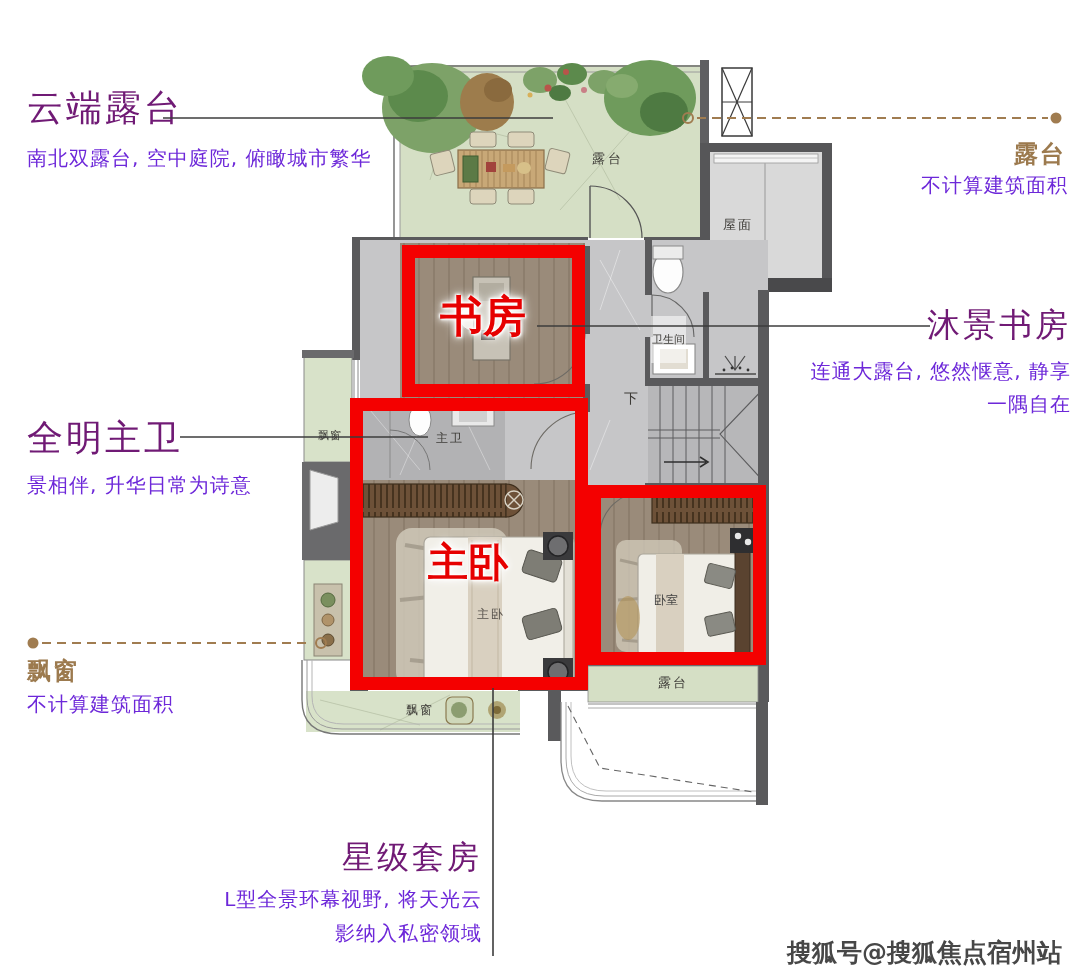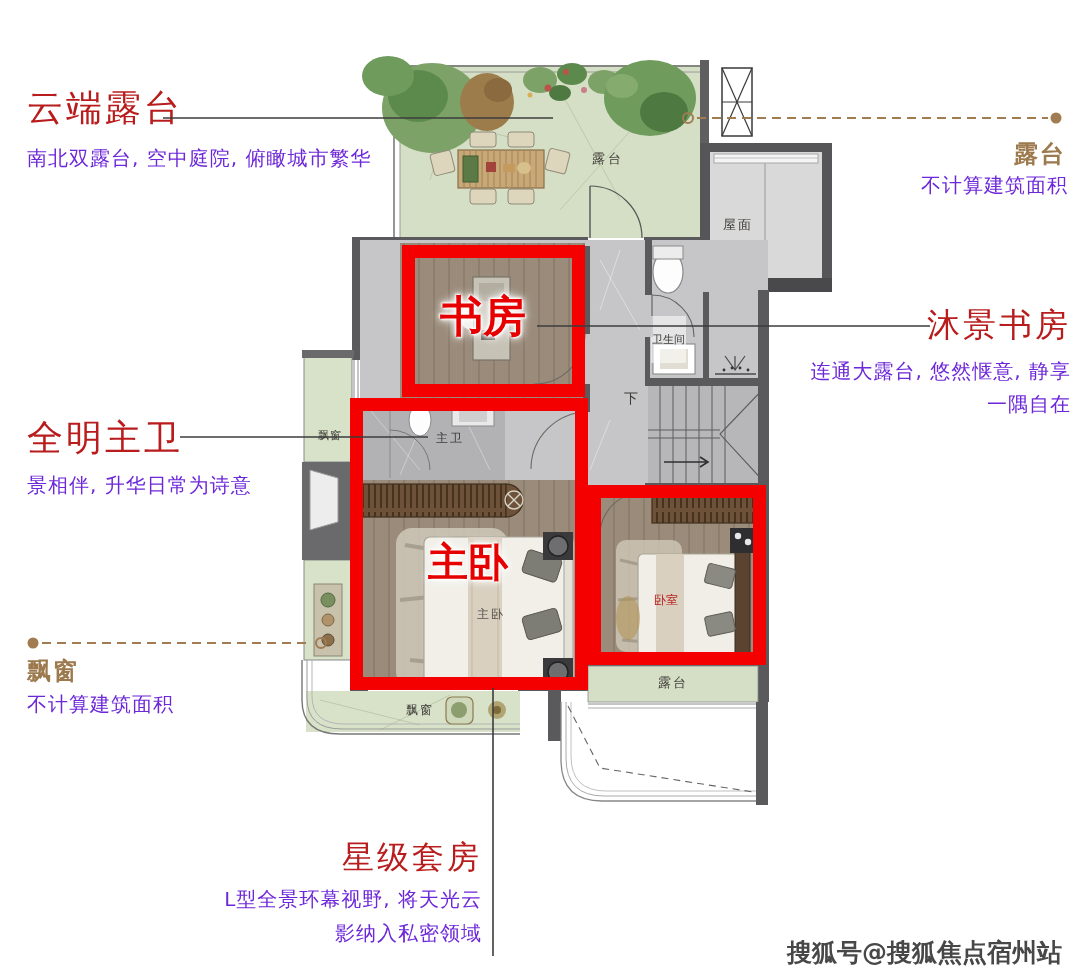--- a/index.html
+++ b/index.html
@@ -5,21 +5,21 @@
   html,body{margin:0;padding:0;}
   .canvas{
     position:relative;width:1080px;height:978px;background:#ffffff;
     overflow:hidden;font-family:"DejaVu Sans","Liberation Sans",sans-serif;
   }
   .abs{position:absolute;}
   svg{display:block;}
   
   .h-serif{
     font-family:"DejaVu Serif","Liberation Serif",serif;
-    color:#b91c1c;letter-spacing:3px;font-weight:400;white-space:nowrap;
+    color:#701a75;letter-spacing:3px;font-weight:400;white-space:nowrap;
   }
   .sub{
     color:#6d28d9;font-size:20px;font-weight:500;white-space:nowrap;letter-spacing:1px;
   }
   .brown{color:#9c7a4e;font-weight:700;white-space:nowrap;letter-spacing:2px;}
   .ralign{text-align:right;}
   
   .red-box{
     position:absolute;border:13px solid #f40000;box-sizing:border-box;z-index:6;
   }
@@ -258,21 +258,21 @@
   <div class="red-box" style="left:588px;top:485px;width:178px;height:180px;"></div>
 
   <span class="plan-label" style="left:592px;top:150px;font-size:13px;letter-spacing:3px;">露台</span>
   <span class="plan-label" style="left:723px;top:216px;font-size:13px;letter-spacing:2px;">屋面</span>
   <span class="plan-label" style="left:651px;top:316px;font-size:11px;background:rgba(255,255,255,0.55);padding:16px 1px;">卫生间</span>
   <span class="plan-label" style="left:624px;top:390px;font-size:14px;">下</span>
   <span class="plan-label" style="left:436px;top:430px;font-size:12px;letter-spacing:2px;">主卫</span>
   <span class="plan-label" style="left:318px;top:428px;font-size:11px;letter-spacing:1px;">飘窗</span>
   <span class="plan-label" style="left:406px;top:702px;font-size:12px;letter-spacing:2px;">飘窗</span>
   <span class="plan-label" style="left:477px;top:606px;font-size:12px;letter-spacing:2px;color:#56514b;">主卧</span>
-  <span class="plan-label" style="left:654px;top:592px;font-size:12px;color:#b91c1c;">卧室</span>
+  <span class="plan-label" style="left:654px;top:592px;font-size:12px;color:#404040;">卧室</span>
   <span class="plan-label" style="left:658px;top:674px;font-size:13px;letter-spacing:2px;">露台</span>
 
   <div class="abs h-serif" style="left:27px;top:84px;font-size:36px;z-index:5;">云端露台</div>
   <div class="abs sub" style="left:27px;top:145px;z-index:5;">南北双露台, 空中庭院, 俯瞰城市繁华</div>
 
   <div class="abs brown ralign" style="right:14px;top:138px;font-size:24px;z-index:5;">露台</div>
   <div class="abs sub ralign" style="right:12px;top:172px;z-index:5;">不计算建筑面积</div>
 
   <div class="abs h-serif ralign" style="right:9px;top:303px;font-size:33px;z-index:5;">沐景书房</div>
   <div class="abs h-serif" style="left:27px;top:414px;font-size:36px;z-index:5;">全明主卫</div>

